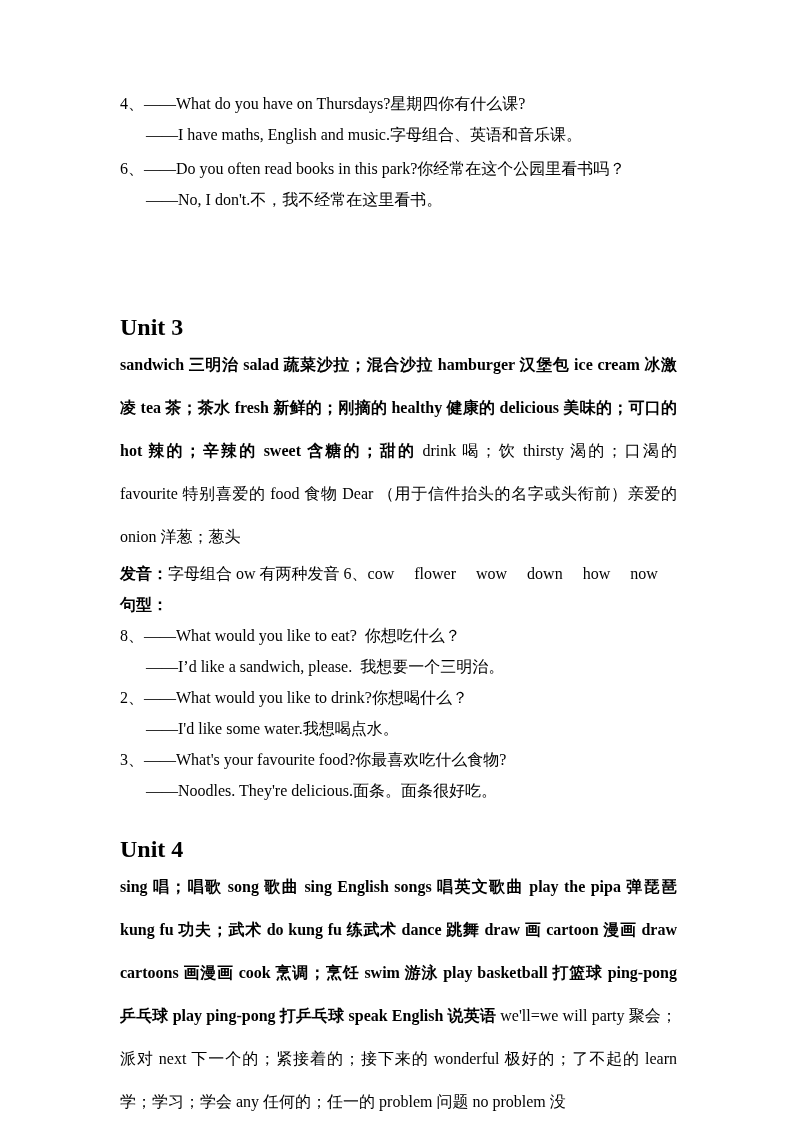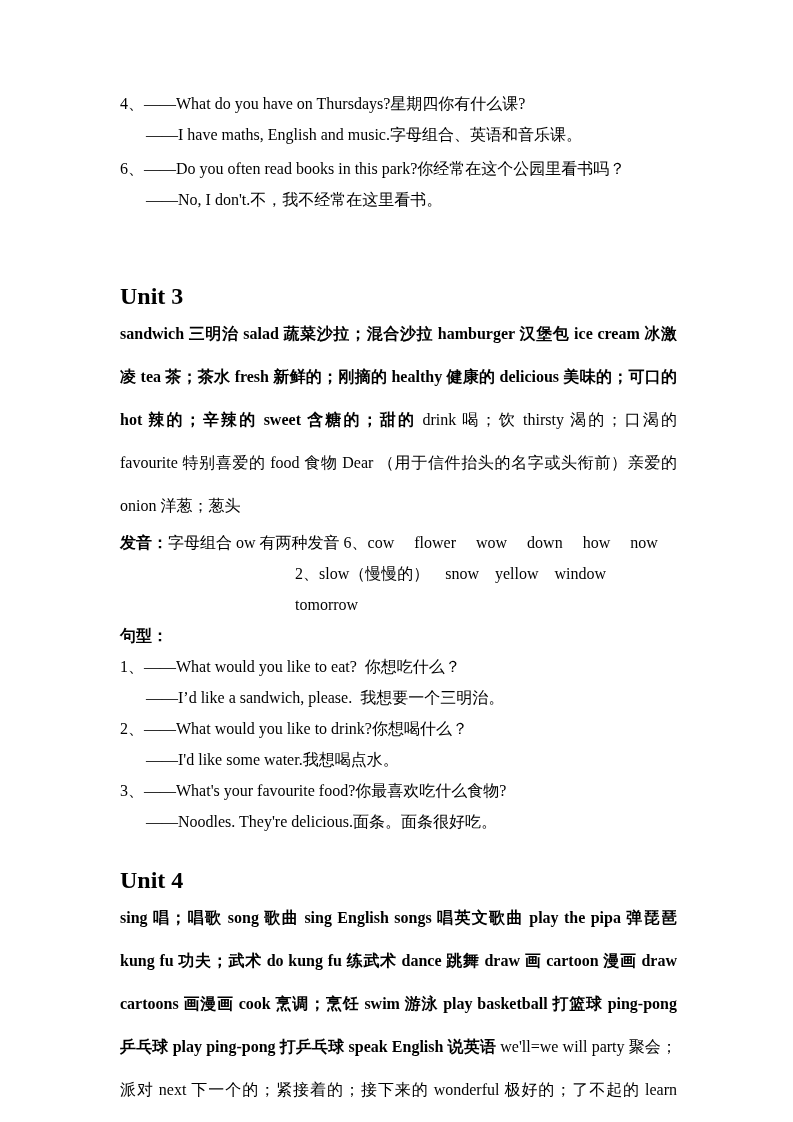--- a/index.html
+++ b/index.html
@@ -28,45 +28,44 @@
   .pre { white-space: pre-wrap; }
   .indent { padding-left: 26px; }
   .gap-item { margin-top: 3px; }
   .para {
     line-height: 43px;
     text-align: justify;
     text-align-last: left;
   }
   .heading { font-weight: bold; }
   .pron-indent { padding-left: 175px; }
-  .unit3 { margin-top: 66px; }
+  .unit3 { margin-top: 97px; }
   .unit4 { margin-top: 28px; }
   .run-bold { font-weight: bold; }
 </style>
 </head>
 <body>
 
 <div class="page">
   <div class="content">
 
     <section class="block">
       <div class="line pre">4、——What do you have on Thursdays?星期四你有什么课?</div>
       <div class="line pre indent">——I have maths, English and music.字母组合、英语和音乐课。</div>
       <div class="line pre gap-item">6、——Do you often read books in this park?你经常在这个公园里看书吗？</div>
       <div class="line pre indent">——No, I don't.不，我不经常在这里看书。</div>
     </section>
 
     <section class="block unit3">
       <h2 class="line heading">Unit 3</h2>
       <p class="para"><span class="run-bold">sandwich 三明治 salad 蔬菜沙拉；混合沙拉 hamburger 汉堡包 ice cream 冰激凌 tea 茶；茶水 fresh 新鲜的；刚摘的 healthy 健康的 delicious 美味的；可口的 hot 辣的；辛辣的 sweet 含糖的；甜的 </span><span>drink 喝；饮 thirsty 渴的；口渴的 favourite 特别喜爱的 food 食物 Dear （用于信件抬头的名字或头衔前）亲爱的 onion 洋葱；葱头</span></p>
       <div class="line pre"><span class="run-bold">发音：</span><span>字母组合 ow 有两种发音 6、cow     flower     wow     down     how     now</span></div>
-      <div class="line pre pron-indent">2、slow（慢慢的）    snow    yellow    window    tomorrow</div>
       <div class="line heading">句型：</div>
 
-      <div class="line pre">1、——What would you like to eat?  你想吃什么？</div>
+      <div class="line pre">8、——What would you like to eat?  你想吃什么？</div>
       <div class="line pre indent">——I’d like a sandwich, please.  我想要一个三明治。</div>
       <div class="line pre">2、——What would you like to drink?你想喝什么？</div>
       <div class="line pre indent">——I'd like some water.我想喝点水。</div>
       <div class="line pre">3、——What's your favourite food?你最喜欢吃什么食物?</div>
       <div class="line pre indent">——Noodles. They're delicious.面条。面条很好吃。</div>
     </section>
 
     <section class="block unit4">
       <h2 class="line heading">Unit 4</h2>
       <p class="para"><span class="run-bold">sing 唱；唱歌 song 歌曲 sing English songs 唱英文歌曲 play the pipa 弹琵琶 kung fu 功夫；武术 do kung fu 练武术 dance 跳舞 draw 画 cartoon 漫画 draw cartoons 画漫画 cook 烹调；烹饪 swim 游泳 play basketball 打篮球 ping-pong 乒乓球 play ping-pong 打乒乓球 speak English 说英语 </span><span>we'll=we will  party 聚会；派对 next 下一个的；紧接着的；接下来的 wonderful 极好的；了不起的 learn 学；学习；学会 any 任何的；任一的 problem 问题 no problem 没</span></p>

